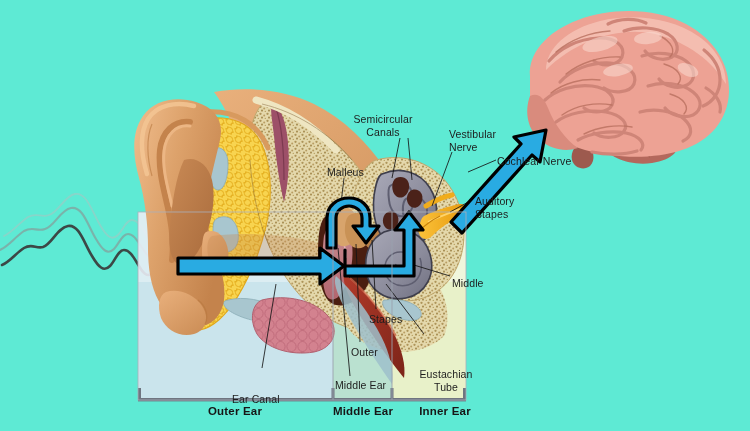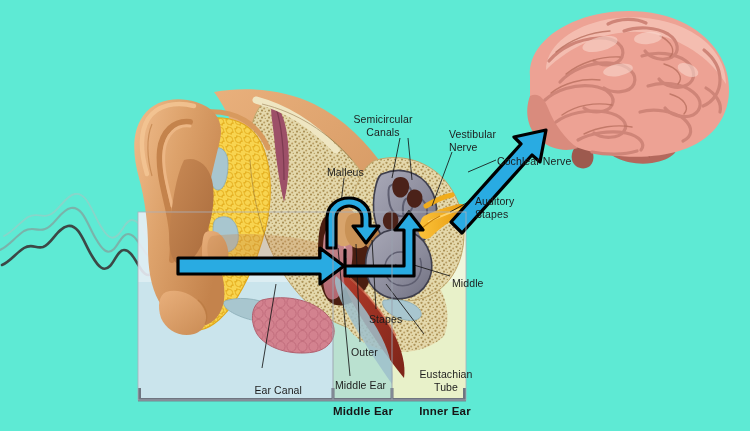--- a/index.html
+++ b/index.html
@@ -428,22 +428,23 @@
 
   <div class="lbl" style="left:452px; top:277px; width:60px;">Middle</div>
 
   <div class="lbl" style="left:369px; top:313px; width:56px;">Stapes</div>
 
   <div class="lbl" style="left:351px; top:346px; width:50px;">Outer</div>
 
   <div class="lbl center" style="left:411px; top:338px; width:70px;margin-top:30px;">Eustachian
 Tube</div>
 
-  <div class="lbl" style="left:232px; top:384px; width:70px;text-align:right;">Ear Canal</div>
+  <div class="lbl" style="left:232px; top:393px; width:70px;">Ear Canal</div>
 
   <div class="lbl" style="left:335px; top:379px; width:60px;">Middle Ear</div>
 
+  <div class="section-lbl" style="left:170px; top:405px; width:130px;">Outer Ear</div>
 
   <div class="section-lbl" style="left:327px; top:405px; width:72px;">Middle Ear</div>
 
   <div class="section-lbl" style="left:410px; top:405px; width:70px;">Inner Ear</div>
 
 </div>
 
 </body></html>

